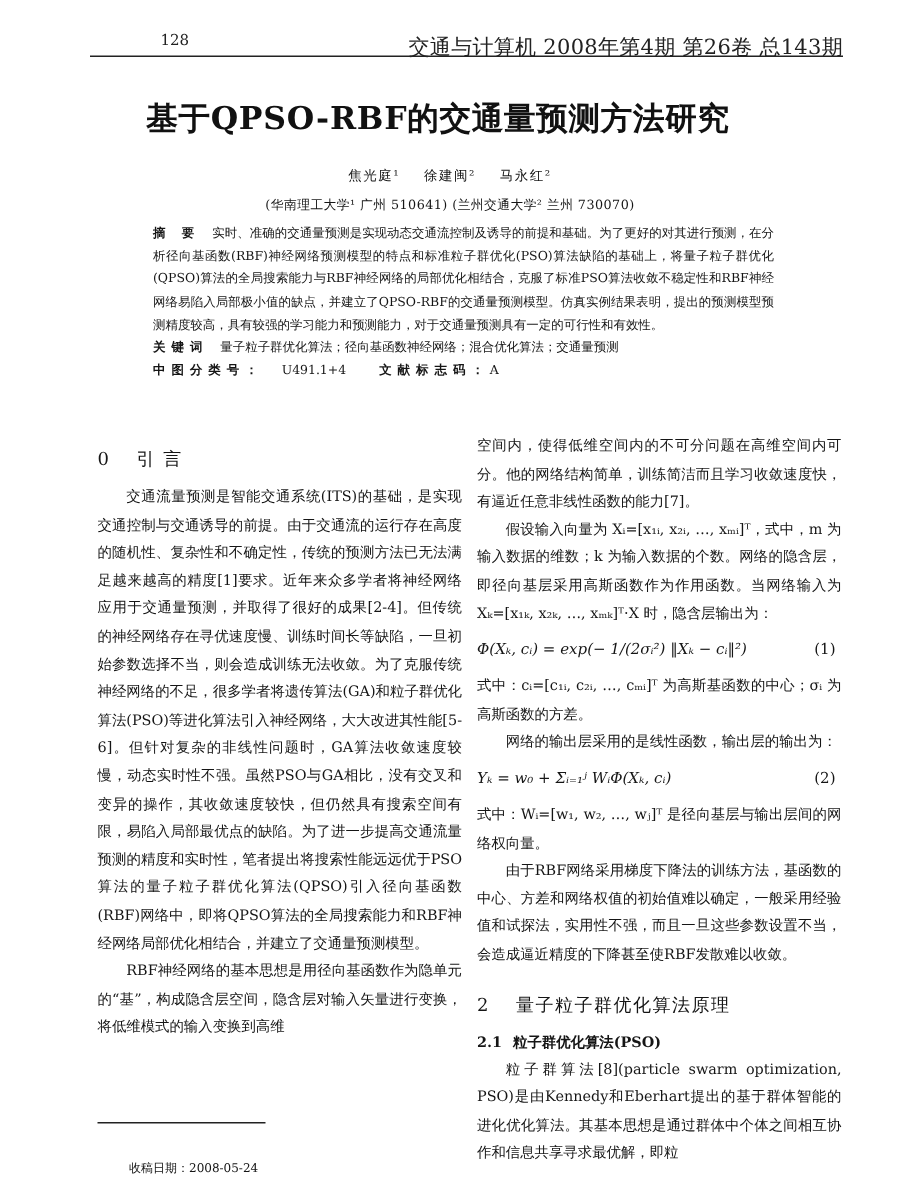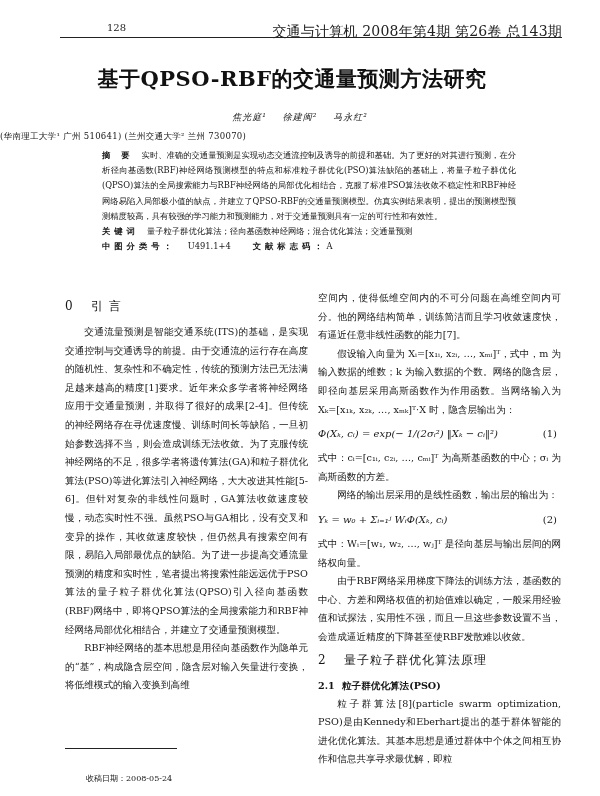--- a/index.html
+++ b/index.html
@@ -17,25 +17,25 @@
     .header-rule {
       position: absolute; left: 60px; top: 37px; width: 502px; height: 0;
       border-top: 1.5px solid #222;
     }
     .title {
       position: absolute; left: 0; top: 65px; width: 584px; text-align: center;
       font-size: 21px; font-weight: bold; letter-spacing: 0.5px; color: #111;
     }
     .authors {
       position: absolute; left: 0; top: 111px; width: 600px; text-align: center;
-      font-size: 9px; letter-spacing: 1px; font-style: italic;
+      font-size: 9px; letter-spacing: 1px;
     }
     .authors span { margin: 0 6px; }
     .affil {
-      position: absolute; left: 0; top: 131px; width: 600px; text-align: left;
+      position: absolute; left: 0; top: 131px; width: 600px; text-align: center;
       font-size: 8.5px; letter-spacing: 0.3px;
     }
     .abstract {
       position: absolute; left: 102px; top: 148px; width: 414px;
       font-size: 8.3px; line-height: 15.2px; text-align: justify;
     }
     .abstract .label { font-weight: bold; margin-right: 8px; letter-spacing: 4px; }
     .meta-line { font-size: 8.3px; line-height: 15.2px; }
     .meta-line .label { font-weight: bold; margin-right: 8px; }
     .meta-line .gap { display: inline-block; width: 22px; }
@@ -114,20 +114,20 @@
     <span class="eqno">(1)</span>
   </div>
   <p class="noindent">式中：cᵢ=[c₁ᵢ, c₂ᵢ, …, cₘᵢ]ᵀ 为高斯基函数的中心；σᵢ 为高斯函数的方差。</p>
   <p>网络的输出层采用的是线性函数，输出层的输出为：</p>
   <div class="eq">
     <span>Yₖ = w₀ + Σᵢ₌₁ʲ WᵢΦ(Xₖ, cᵢ)</span>
     <span class="eqno">(2)</span>
   </div>
   <p class="noindent">式中：Wᵢ=[w₁, w₂, …, wⱼ]ᵀ 是径向基层与输出层间的网络权向量。</p>
   <p>由于RBF网络采用梯度下降法的训练方法，基函数的中心、方差和网络权值的初始值难以确定，一般采用经验值和试探法，实用性不强，而且一旦这些参数设置不当，会造成逼近精度的下降甚至使RBF发散难以收敛。</p>
-  <div class="h1" style="margin-top:2px;">
+  <div class="h1" style="margin-top:12px;">
     <span class="num">2</span><span>量子粒子群优化算法原理</span>
   </div>
   <div class="h2">
     <span class="num">2.1</span><span>粒子群优化算法(PSO)</span>
   </div>
   <p>粒子群算法[8](particle swarm optimization, PSO)是由Kennedy和Eberhart提出的基于群体智能的进化优化算法。其基本思想是通过群体中个体之间相互协作和信息共享寻求最优解，即粒</p>
 </div>
 
 </body></html>

